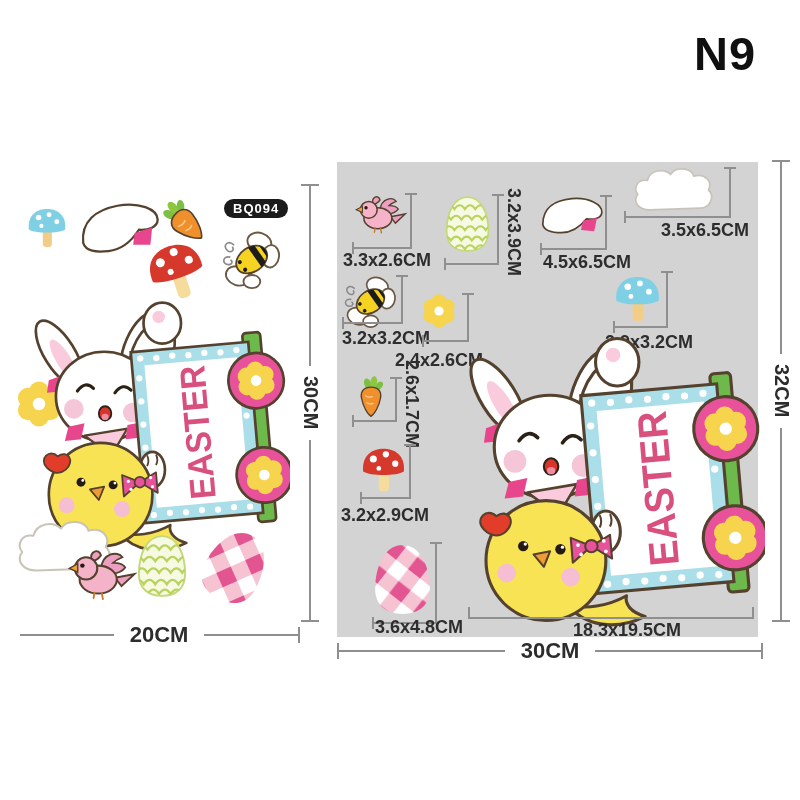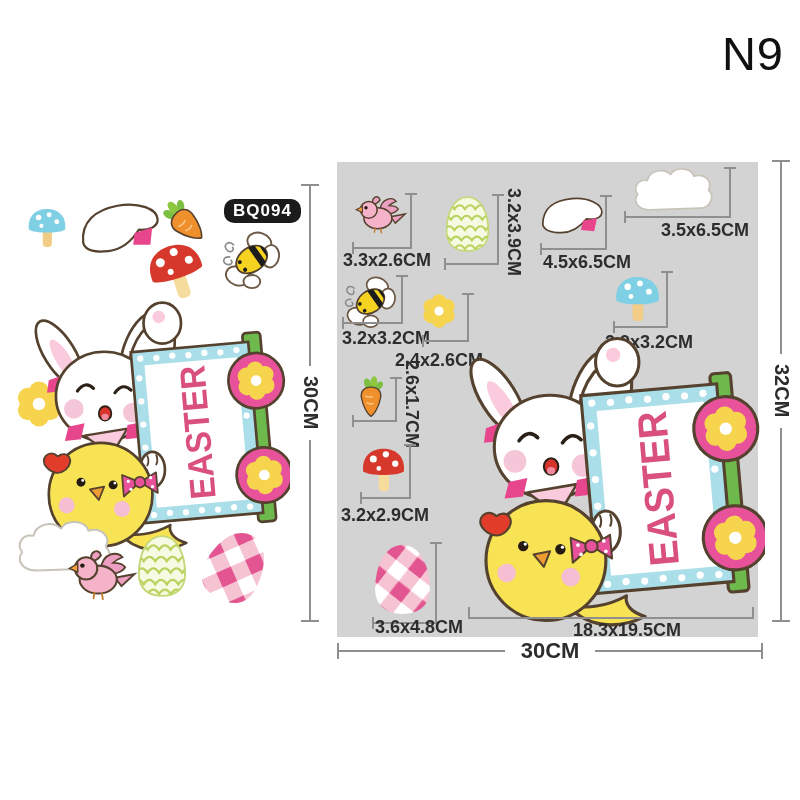--- a/index.html
+++ b/index.html
@@ -1,23 +1,23 @@
 <!DOCTYPE html>
 <html><head>
 <meta charset="utf-8">
 <style>
   html,body{margin:0;padding:0;background:#fff}
   .stage{position:relative;width:800px;height:800px;background:#fff;overflow:hidden;
          font-family:"Liberation Sans",sans-serif}
-  .n9{position:absolute;left:694px;top:26px;width:90px;text-align:right;
-      font-size:47px;font-weight:400;color:#101010;letter-spacing:1px}
+  .n9{position:absolute;left:694px;top:26px;width:90px;text-align:left;
+      font-size:47px;font-weight:700;color:#101010;letter-spacing:1px}
   .sheet{position:absolute;left:20px;top:195px;width:280px;height:430px}
   .panel{position:absolute;left:337px;top:162px;width:421px;height:475px;background:#d3d3d3}
   .badge{position:absolute;left:204px;top:4px;background:#1b1b1b;color:#fff;border-radius:10px;
-         font-size:17px;font-weight:700;padding:2px 9px;letter-spacing:1px}
+         font-size:13px;font-weight:700;padding:2px 9px;letter-spacing:1px}
   .dim{position:absolute;font-size:18px;font-weight:700;color:#2d2d2d;white-space:nowrap}
   .vdim{writing-mode:vertical-rl}
   
   .bk{position:absolute;border-right:2px solid #8f8f8f;border-bottom:2px solid #8f8f8f}
   .bk::before{content:"";position:absolute;top:-1px;right:-7px;width:12px;height:2px;background:#8f8f8f}
   .bk::after{content:"";position:absolute;bottom:-7px;left:-1px;width:2px;height:12px;background:#8f8f8f}
   
   .mline{position:absolute;height:2px;background:#8f8f8f}
   .mline::before{content:"";position:absolute;left:0;top:-10px;width:2px;height:12px;background:#8f8f8f}
   .mline::after{content:"";position:absolute;right:0;top:-10px;width:2px;height:12px;background:#8f8f8f}
@@ -270,20 +270,26 @@
         <use href="#s-bird"></use>
       </svg>
     <svg class="icon" style="left:116px;top:338px;width:52px;height:66px">
         <use href="#s-egg-green"></use>
       </svg>
     <svg class="icon" style="left:182px;top:332px;width:66px;height:80px;transform:rotate(28deg)">
         <use href="#s-egg-plaid"></use>
       </svg>
   </div>
 
+  <div class="mrow" style="left:20px;top:624px;width:280px;height:22px">
+    <div class="ln"></div>
+    <div class="lb">20CM</div>
+    <div class="ln"></div>
+    <div class="tk"></div>
+  </div>
 
   <div class="mcol" style="left:300px;top:184px;width:20px;height:438px">
     <div class="tb"></div>
     <div class="ln"></div>
     <div class="lb">30CM</div>
     <div class="ln"></div>
     <div class="tb"></div>
   </div>
 
   <div class="panel">

